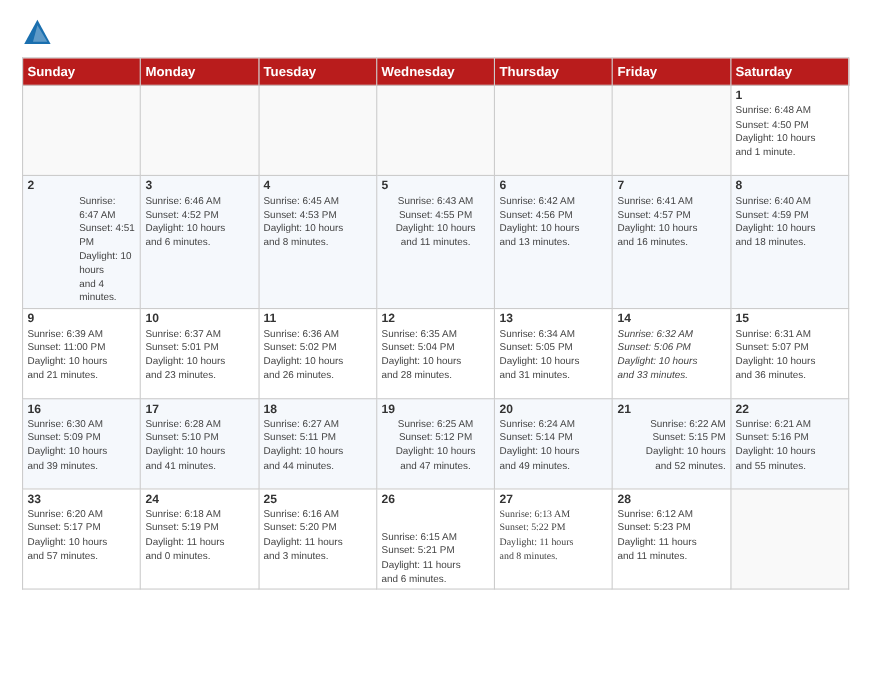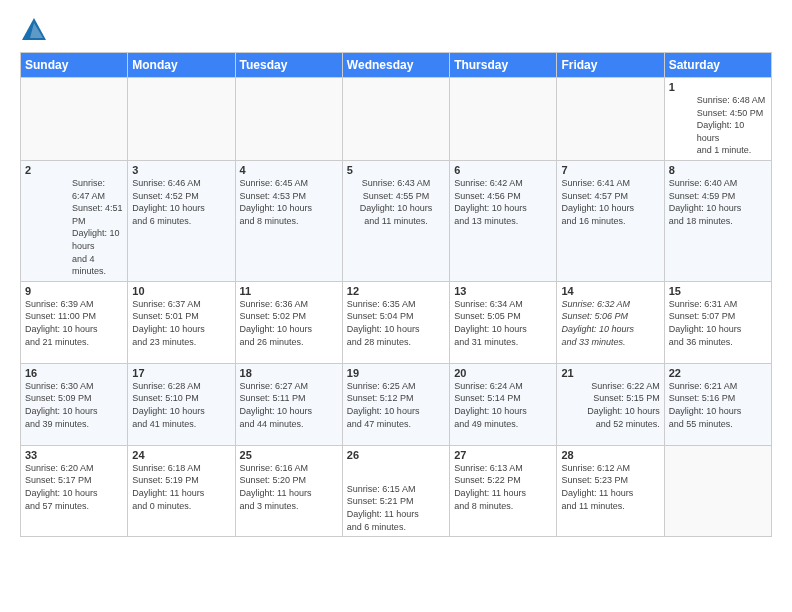--- a/index.html
+++ b/index.html
@@ -57,21 +57,21 @@
     .subtitle {
       font-size: 14px;
       color: #555;
     }
     .calendar {
       width: 100%;
       border-collapse: collapse;
       table-layout: fixed;
     }
     .calendar th {
-      background-color: #3b82f6;
+      background-color: #b91c1c;
       color: #fff;
       font-size: 12px;
       font-weight: bold;
       padding: 5px 4px;
       text-align: left;
       border: 1px solid #ccc;
     }
     .calendar td {
       vertical-align: top;
       border: 1px solid #ccc;
@@ -138,21 +138,21 @@
     <tbody id="calendar-body">
     <tr class="week-row">
           <td class="empty"></td>
           <td class="empty"></td>
           <td class="empty"></td>
           <td class="empty"></td>
           <td class="empty"></td>
           <td class="empty"></td>
           <td>
             <span class="day-num">1</span>
-            <div class="day-info" style="white-space: pre-line; margin-left: 28px;">Sunrise: 6:48 AM
+            <div class="day-info" style="white-space: pre-line;">Sunrise: 6:48 AM
 Sunset: 4:50 PM
 Daylight: 10 hours
 and 1 minute.</div>
           </td>
         </tr>
         <tr class="week-row">
           <td>
             <span class="day-num">2</span>
             <div class="day-info" style="white-space: pre-line; margin-left: 47px;">Sunrise: 6:47 AM
 Sunset: 4:51 PM
@@ -270,21 +270,21 @@
           </td>
           <td>
             <span class="day-num">18</span>
             <div class="day-info" style="white-space: pre-line;">Sunrise: 6:27 AM
 Sunset: 5:11 PM
 Daylight: 10 hours
 and 44 minutes.</div>
           </td>
           <td>
             <span class="day-num">19</span>
-            <div class="day-info" style="white-space: pre-line;">Sunrise: 6:25 AM
+            <div class="day-info" style="white-space: pre-line; text-align: center;">Sunrise: 6:25 AM
 Sunset: 5:12 PM
 Daylight: 10 hours
 and 47 minutes.</div>
           </td>
           <td>
             <span class="day-num">20</span>
             <div class="day-info" style="white-space: pre-line;">Sunrise: 6:24 AM
 Sunset: 5:14 PM
 Daylight: 10 hours
 and 49 minutes.</div>
@@ -328,21 +328,21 @@
           </td>
           <td>
             <span class="day-num">26</span>
             <div class="day-info" style="white-space: pre-line; margin-top: 22px;">Sunrise: 6:15 AM
 Sunset: 5:21 PM
 Daylight: 11 hours
 and 6 minutes.</div>
           </td>
           <td>
             <span class="day-num">27</span>
-            <div class="day-info" style="white-space: pre-line;">Sunrise: 6:13 AM
+            <div class="day-info" style="white-space: pre-line; font-family: Liberation Serif, serif;">Sunrise: 6:13 AM
 Sunset: 5:22 PM
 Daylight: 11 hours
 and 8 minutes.</div>
           </td>
           <td>
             <span class="day-num">28</span>
             <div class="day-info" style="white-space: pre-line;">Sunrise: 6:12 AM
 Sunset: 5:23 PM
 Daylight: 11 hours
 and 11 minutes.</div>

